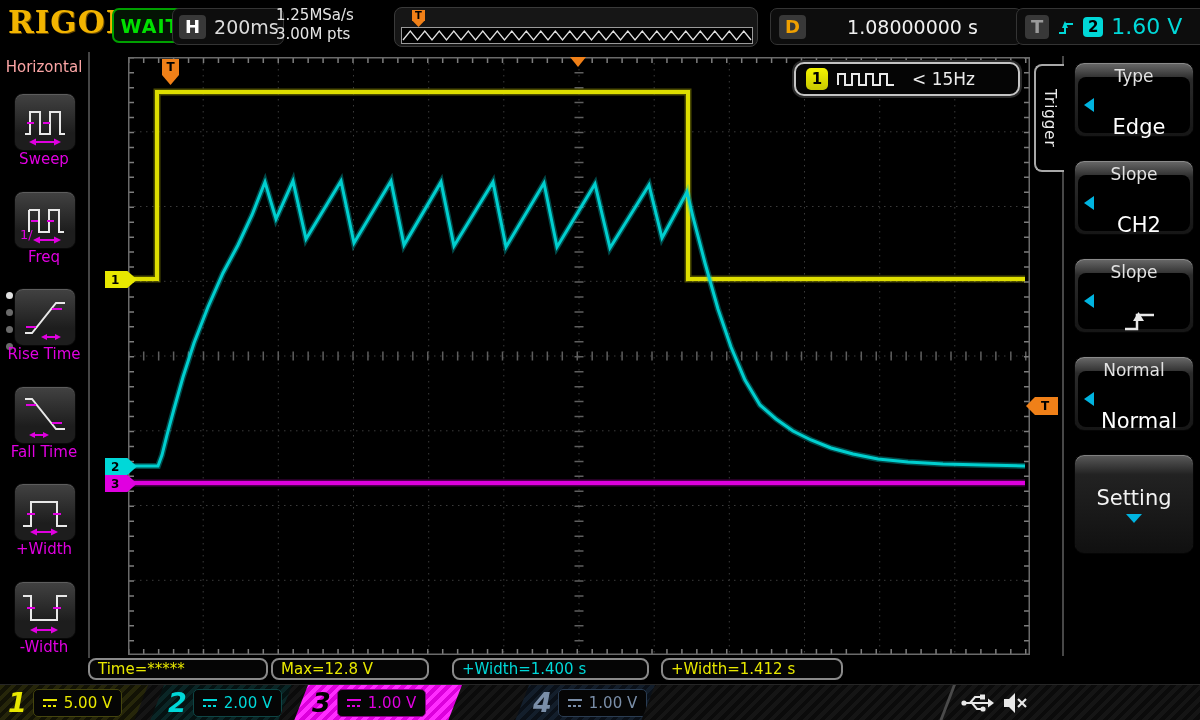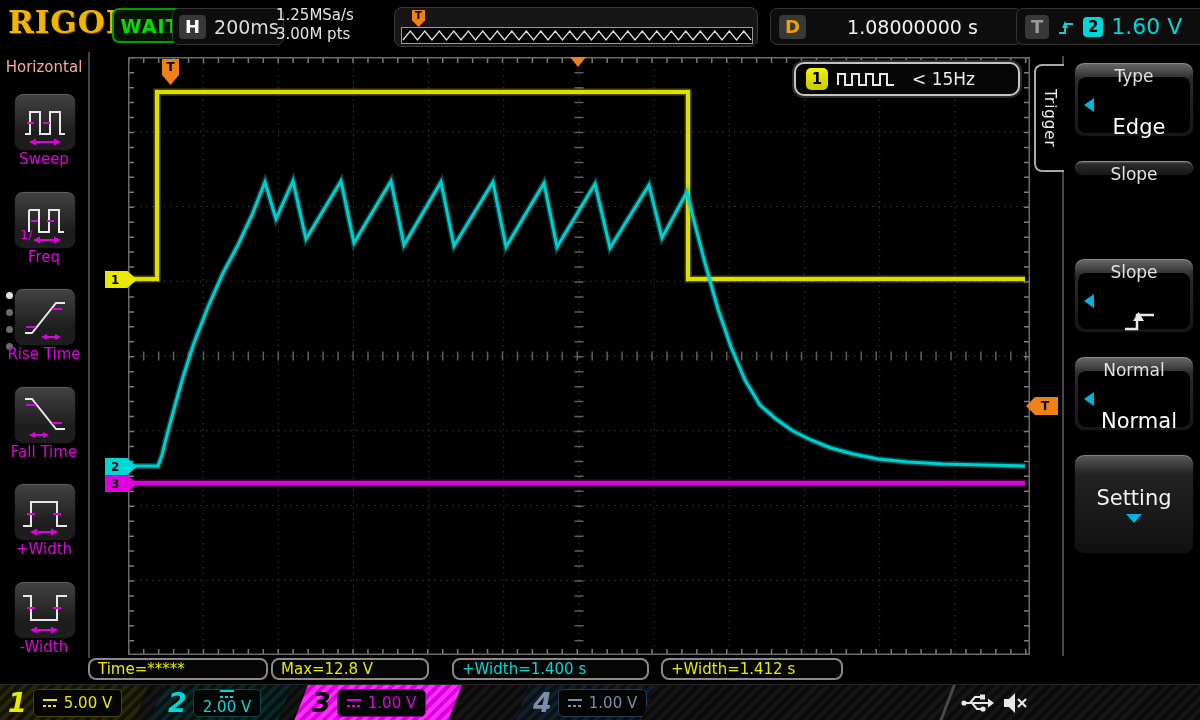--- a/index.html
+++ b/index.html
@@ -98,21 +98,21 @@
   .cb-val{font-size:15px;}
   .dc-icon{width:14px;height:9px;position:relative;}
   .dc-icon::before{content:"";position:absolute;left:0;top:0;width:14px;height:2px;background:currentColor;}
   .dc-icon::after{content:"";position:absolute;left:0;top:6px;width:14px;height:2px;
         background:repeating-linear-gradient(90deg,currentColor 0 3px,transparent 3px 5px);}
   .cb1{left:0;width:148px;background:repeating-linear-gradient(135deg,#26260a 0 4px,#121205 4px 8px);
         clip-path:polygon(0 0,100% 0,calc(100% - 14px) 100%,0 100%);}
   .cb1 .cb-num{color:#e8e800;} .cb1 .cb-box{color:#e8e800;border-color:#45450e;} .cb1 .cb-val{color:#e8e800;}
   .cb2{left:150px;width:142px;background:repeating-linear-gradient(135deg,#0a2626 0 4px,#051212 4px 8px);
         clip-path:polygon(14px 0,100% 0,calc(100% - 14px) 100%,0 100%);padding-left:18px;}
-  .cb2 .cb-num{color:#00d8d8;} .cb2 .cb-box{color:#00d8d8;border-color:#0e4545;flex-direction:column;} .cb2 .cb-val{color:#00d8d8;}
+  .cb2 .cb-num{color:#00d8d8;} .cb2 .cb-box{color:#00d8d8;border-color:#0e4545;} .cb2 .cb-val{color:#00d8d8;}
   .cb3{left:294px;width:168px;background:repeating-linear-gradient(135deg,#ff2cff 0 4px,#dc00dc 4px 8px);
         clip-path:polygon(14px 0,100% 0,calc(100% - 14px) 100%,0 100%);padding-left:18px;}
   .cb3 .cb-num{color:#000;} .cb3 .cb-box{color:#e000e0;border-color:#8a008a;} .cb3 .cb-val{color:#e000e0;}
   .cb4{left:515px;width:140px;background:repeating-linear-gradient(135deg,#131e2b 0 4px,#0a1018 4px 8px);
         clip-path:polygon(14px 0,100% 0,calc(100% - 14px) 100%,0 100%);padding-left:18px;}
   .cb4 .cb-num{color:#7a8ea8;} .cb4 .cb-box{color:#7a8ea8;border-color:#2a3c52;} .cb4 .cb-val{color:#7a8ea8;}
   .icon-divider{left:946px;top:0;width:3px;height:36px;background:#4a4a4a;transform:skewX(-21deg);}
 </style>
 </head>
 <body>
@@ -302,20 +302,24 @@
   <div class="abs rbtn" style="top:62px">
     <div class="rbtn-label">Type</div>
     <div class="rbtn-value">
       <span class="larrow"></span>
       <span class="rbtn-val-text">Edge</span>
     </div>
   </div>
 
   <div class="abs rbtn" style="top:160px">
     <div class="rbtn-label">Slope</div>
+    <div class="rbtn-value">
+      <span class="larrow"></span>
+      <span class="rbtn-val-text">CH2</span>
+    </div>
   </div>
 
   <div class="abs rbtn" style="top:258px">
     <div class="rbtn-label">Slope</div>
     <div class="rbtn-value">
       <span class="larrow"></span>
       <span class="rbtn-val-text">
         <svg width="40" height="26" viewBox="0 0 40 26">
           <polyline points="6,21 18,21 18,7 35,7" fill="none" stroke="#e8e8e8" stroke-width="2.5"></polyline>
           <polygon points="14,13 25,13 19.5,4" fill="#e8e8e8"></polygon>

